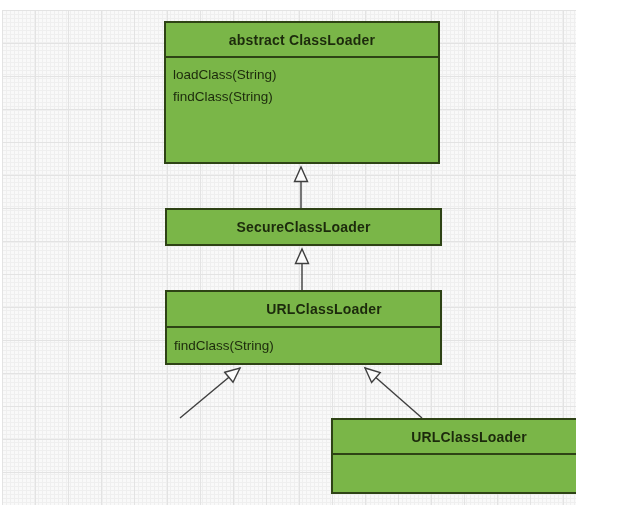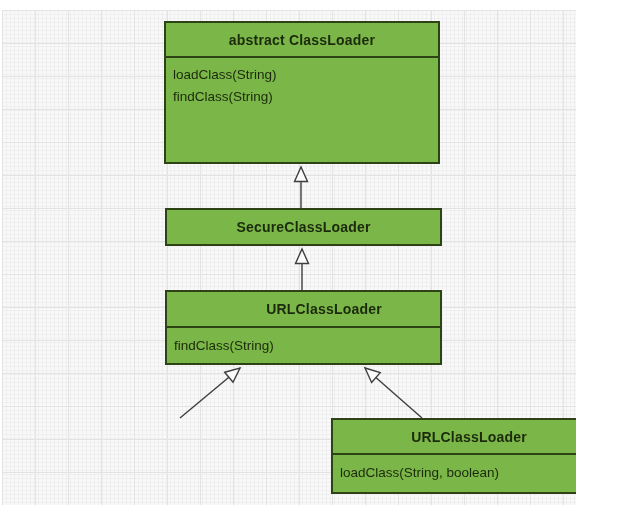--- a/index.html
+++ b/index.html
@@ -115,18 +115,15 @@
   <div class="uml-box box-url has-methods">
     <div class="uml-title">URLClassLoader</div>
     <div class="uml-methods">
       <div class="uml-method">findClass(String)</div>
     </div>
   </div>
 
 
   <div class="uml-box box-app has-methods">
     <div class="uml-title">URLClassLoader</div>
-    <div class="uml-methods">
-      <div class="uml-method">loadClass(String, boolean)</div>
-    </div>
   </div>
 
 </div>
 
 </body></html>

